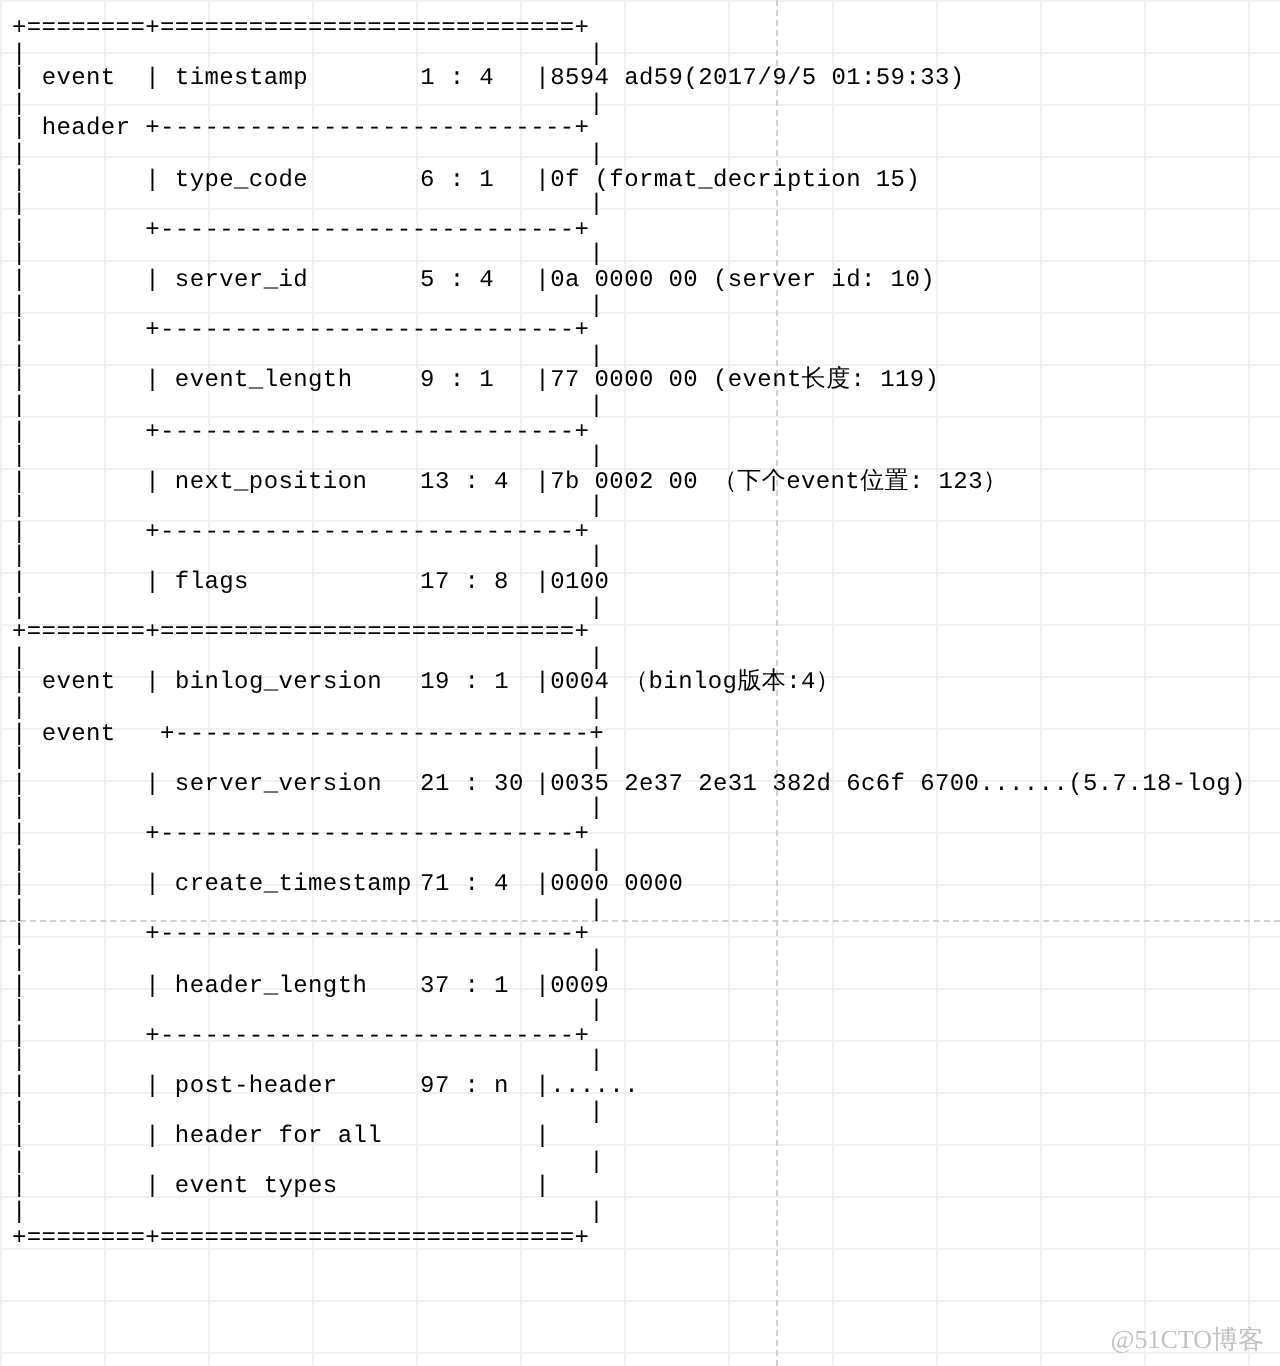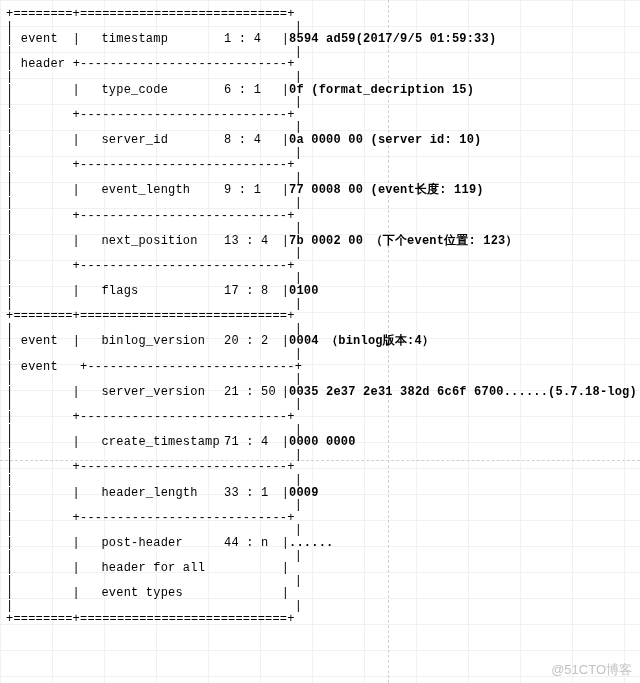--- a/index.html
+++ b/index.html
@@ -34,79 +34,79 @@
       top: 0; bottom: 0;
       border-left: 1px dashed #d0d0d0;
       z-index: 0;
     }
     .watermark {
       position: absolute;
       right: 8px;
       bottom: 6px;
       color: #c2c2c2;
       font-size: 13px;
-      font-family: Liberation Sans, sans-serif;
+      font-family: Liberation Serif, serif;
       letter-spacing: 0;
       z-index: 2;
       margin-left: 48px;
     }
     .row { white-space: pre; position: relative; z-index: 1; }
-    .row b { font-weight: 700; }
-    .name { display: inline-block; width: 16ch; margin-left: 14px; }
+    .row b { font-weight: 400; }
+    .name { display: inline-block; width: 16ch; }
     .off { display: inline-block; width: 8ch; }
   </style>
 </head>
 <body>
 
 <div class="dashline" style="top:460px"></div>
 <div class="vdash" style="left:388px"></div>
 
 <pre><span class="row">+========+============================+</span>
 <span class="row">|                                      |</span>
 <span class="row">| <span>event</span>  | <span class="name">timestamp</span> <span class="off">1 : 4</span>|<b>8594 ad59(2017/9/5 01:59:33)</b></span>
 <span class="row">|                                      |</span>
 <span class="row">| <span>header</span> +----------------------------+</span>
 <span class="row">|                                      |</span>
 <span class="row">|        | <span class="name">type_code</span> <span class="off">6 : 1</span>|<b>0f (format_decription 15)</b></span>
 <span class="row">|                                      |</span>
 <span class="row">|        +----------------------------+</span>
 <span class="row">|                                      |</span>
-<span class="row">|        | <span class="name">server_id</span> <span class="off">8 : 4</span>|<b>0a 0000 00 (server id: 10)</b></span>
+<span class="row">|        | <span class="name">server_id</span> <span class="off">5 : 4</span>|<b>0a 0000 00 (server id: 10)</b></span>
 <span class="row">|                                      |</span>
 <span class="row">|        +----------------------------+</span>
 <span class="row">|                                      |</span>
-<span class="row">|        | <span class="name">event_length</span> <span class="off">9 : 1</span>|<b>77 0008 00 (event长度: 119)</b></span>
+<span class="row">|        | <span class="name">event_length</span> <span class="off">9 : 1</span>|<b>77 0000 00 (event长度: 119)</b></span>
 <span class="row">|                                      |</span>
 <span class="row">|        +----------------------------+</span>
 <span class="row">|                                      |</span>
 <span class="row">|        | <span class="name">next_position</span> <span class="off">13 : 4</span>|<b>7b 0002 00 （下个event位置: 123）</b></span>
 <span class="row">|                                      |</span>
 <span class="row">|        +----------------------------+</span>
 <span class="row">|                                      |</span>
 <span class="row">|        | <span class="name">flags</span> <span class="off">17 : 8</span>|<b>0100</b></span>
 <span class="row">|                                      |</span>
 <span class="row">+========+============================+</span>
 <span class="row">|                                      |</span>
-<span class="row">| <span>event</span>  | <span class="name">binlog_version</span> <span class="off">20 : 2</span>|<b>0004 （binlog版本:4）</b></span>
+<span class="row">| <span>event</span>  | <span class="name">binlog_version</span> <span class="off">19 : 1</span>|<b>0004 （binlog版本:4）</b></span>
 <span class="row">|                                      |</span>
 <span class="row">| <span>event</span>   +----------------------------+</span>
 <span class="row">|                                      |</span>
-<span class="row">|        | <span class="name">server_version</span> <span class="off">21 : 50</span>|<b>0035 2e37 2e31 382d 6c6f 6700......(5.7.18-log)</b></span>
+<span class="row">|        | <span class="name">server_version</span> <span class="off">21 : 30</span>|<b>0035 2e37 2e31 382d 6c6f 6700......(5.7.18-log)</b></span>
 <span class="row">|                                      |</span>
 <span class="row">|        +----------------------------+</span>
 <span class="row">|                                      |</span>
 <span class="row">|        | <span class="name">create_timestamp</span> <span class="off">71 : 4</span>|<b>0000 0000</b></span>
 <span class="row">|                                      |</span>
 <span class="row">|        +----------------------------+</span>
 <span class="row">|                                      |</span>
-<span class="row">|        | <span class="name">header_length</span> <span class="off">33 : 1</span>|<b>0009</b></span>
+<span class="row">|        | <span class="name">header_length</span> <span class="off">37 : 1</span>|<b>0009</b></span>
 <span class="row">|                                      |</span>
 <span class="row">|        +----------------------------+</span>
 <span class="row">|                                      |</span>
-<span class="row">|        | <span class="name">post-header</span> <span class="off">44 : n</span>|<b>......</b></span>
+<span class="row">|        | <span class="name">post-header</span> <span class="off">97 : n</span>|<b>......</b></span>
 <span class="row">|                                      |</span>
 <span class="row">|        | <span class="name">header for all</span> <span class="off"></span>|<b></b></span>
 <span class="row">|                                      |</span>
 <span class="row">|        | <span class="name">event types</span> <span class="off"></span>|<b></b></span>
 <span class="row">|                                      |</span>
 <span class="row">+========+============================+</span>
 </pre>
 
 <div class="watermark">@51CTO博客</div>
 

